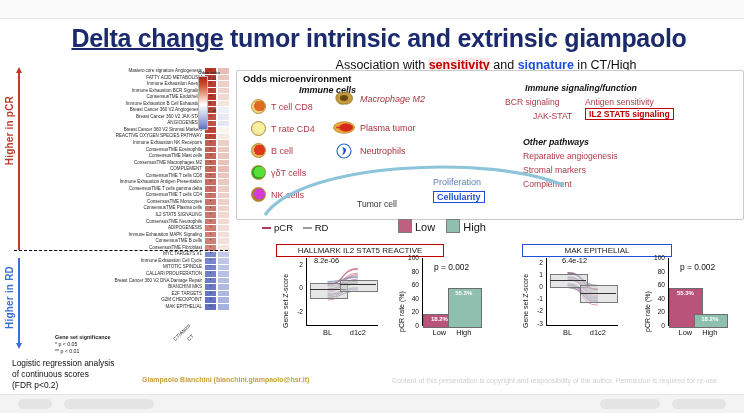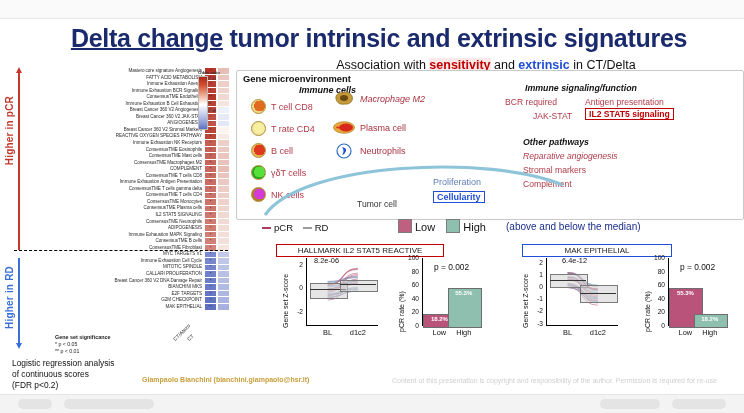--- a/index.html
+++ b/index.html
@@ -117,24 +117,24 @@
 
   <div class="chrome top"></div>
   <div class="chrome bot">
     <div class="chrome-pill" style="left:18px;width:34px;"></div>
     <div class="chrome-pill" style="left:64px;width:90px;"></div>
     <div class="chrome-pill" style="left:600px;width:60px;"></div>
     <div class="chrome-pill" style="left:672px;width:54px;"></div>
   </div>
 
   <div class="title">
-    <span class="u">Delta change</span><span> tumor intrinsic and extrinsic signatures</span>
+    <span class="u">Delta change</span><span> tumor intrinsic and extrinsic giampaolo</span>
   </div>
   <div class="subtitle">
-    <span>Association with </span><span class="sens">sensitivity</span><span> and </span><span class="resi">extrinsic</span><span> in CT/Delta</span>
+    <span>Association with </span><span class="sens">sensitivity</span><span> and </span><span class="resi">signature</span><span> in CT/High</span>
   </div>
 
   <div class="vax" style="left:18px;top:72px;height:178px;">
     <div class="line" style="background:#c0392b;"></div>
     <div class="head" style="top:-5px;border-bottom:6px solid #c0392b;"></div>
   </div>
   <div class="vlab" style="left:4px;top:96px;color:#c0392b;">Higher in pCR</div>
 
   <div class="vax" style="left:18px;top:258px;height:86px;">
     <div class="line" style="background:#3a6fd8;"></div>
@@ -499,21 +499,21 @@
     <span>*  p &lt; 0.05</span><br>
     <span>** p &lt; 0.01</span>
   </div>
   <div class="logi">
     <div>Logistic regression analysis</div>
     <div>of continuous scores</div>
     <div>(FDR p&lt;0.2)</div>
   </div>
 
   <div id="tme">
-    <div class="tme-h">Gene microenvironment</div>
+    <div class="tme-h">Odds microenvironment</div>
     <div class="tme-sub" style="left:62px;top:14px;">Immune cells</div>
 
     <div id="cellsLeft">
         <div class="cellrow" style="left: 14px; top: 28px;">
           <div class="circ" style="background: radial-gradient(circle at 58% 46%, rgb(224, 106, 32) 0px, rgb(224, 106, 32) 52%, rgb(240, 217, 138) 54%, rgb(240, 217, 138) 100%);"></div>
           <span class="cellname">T cell CD8</span>
         </div>
         <div class="cellrow" style="left: 14px; top: 50px;">
           <div class="circ" style="background: radial-gradient(circle at 58% 46%, rgb(246, 240, 160) 0px, rgb(246, 240, 160) 52%, rgb(240, 230, 160) 54%, rgb(240, 230, 160) 100%);"></div>
           <span class="cellname">T rate CD4</span>
@@ -543,61 +543,60 @@
           <span class="cellname dark">Macrophage M2</span>
         </div>
         <div class="cellrow" style="left: 96px; top: 50px;">
           <span style="display: inline-flex; width: 22px; justify-content: center;">
             <svg width="22" height="13" viewBox="0 0 22 13">
               <ellipse cx="11" cy="6.5" rx="10.5" ry="5.8" fill="#e8a93a" stroke="#b07a20" stroke-width=".7"></ellipse>
               <ellipse cx="13" cy="6.5" rx="7" ry="4" fill="#d8271c"></ellipse>
               <path d="M3 6.5 q2-2 3 0 q-1 2-3 0" fill="#d8271c"></path>
             </svg>
           </span>
-          <span class="cellname dark">Plasma cell</span>
+          <span class="cellname dark">Plasma tumor</span>
         </div>
         <div class="cellrow" style="left: 96px; top: 72px;">
           <span style="display: inline-flex; width: 22px; justify-content: center;">
             <svg width="16" height="16" viewBox="0 0 16 16">
               <circle cx="8" cy="8" r="7" fill="#fff" stroke="#2b6fc4" stroke-width="1.2"></circle>
               <path d="M6 4 q5 1 4 4 q-1 3-4 4 q3-4 0-8 Z" fill="#1f4fd8"></path>
             </svg>
           </span>
           <span class="cellname dark">Neutrophils</span>
         </div>
       </div>
 
     <div class="pth-h" style="left:288px;top:12px;">Immune signaling/function</div>
-    <div class="pathname" style="position:absolute;left:268px;top:26px;">BCR required</div>
-    <div class="pathname" style="position:absolute;left:348px;top:26px;">Antigen presentation</div>
+    <div class="pathname" style="position:absolute;left:268px;top:26px;">BCR signaling</div>
+    <div class="pathname" style="position:absolute;left:348px;top:26px;">Antigen sensitivity</div>
     <div class="pathname" style="position:absolute;left:296px;top:40px;">JAK-STAT</div>
     <div class="boxed-red" style="position:absolute;left:348px;top:37px;">IL2 STAT5 signaling</div>
 
     <div class="pth-h" style="left:286px;top:66px;">Other pathways</div>
-    <div class="pathname" style="position:absolute;left:286px;top:80px;font-style:italic;">Reparative angiogenesis</div>
+    <div class="pathname" style="position:absolute;left:286px;top:80px;">Reparative angiogenesis</div>
     <div class="pathname" style="position:absolute;left:286px;top:94px;">Stromal markers</div>
     <div class="pathname" style="position:absolute;left:286px;top:108px;">Complement</div>
 
     <svg class="arcwrap" viewBox="0 0 300 62">
       <path d="M2 60 C 40 6, 230 0, 300 30" fill="none" stroke="#8ec4da" stroke-width="3.2"></path>
     </svg>
     <div class="prolif" style="left:196px;top:106px;">Proliferation</div>
     <div class="cellularity" style="left:196px;top:120px;">Cellularity</div>
     <div class="tumorcell" style="left:120px;top:128px;">Tumor cell</div>
   </div>
 
   <div class="lg" style="left:262px;top:222px;font-size:9.5px;">
     <span class="lgline" style="background:#b03a5b;"></span><span>pCR</span>
     <span class="lgline" style="background:#9a9a9a;margin-left:7px;"></span><span>RD</span>
   </div>
   <div class="lg" style="left:398px;top:219px;">
     <span class="lgsw" style="background:#c06080;"></span><span>Low</span>
     <span class="lgsw" style="background:#8fbfae;margin-left:8px;"></span><span>High</span>
   </div>
-  <div class="lg" style="left:506px;top:221px;color:#1b2f8a;font-size:10px;">(above and below the median)</div>
 
   <div class="panel" style="left:262px;width:228px;">
     <div class="ptitle red" style="width:166px;left:14px;">HALLMARK IL2 STAT5 REACTIVE</div>
     <div id="plotA" class="plot" style="left: 24px; top: 14px; width: 92px; height: 80px; position: absolute;">
         <div>
           <div class="axis-y" style="left:20px;top:0;height:68px;"></div>
           <div class="axis-x" style="left:20px;bottom:12px;width:72px;"></div>
         </div>
         <div class="ylab" style="left: -4px; top: 2px; height: 68px;">Gene set Z-score</div>
         <div class="ytick" style="left: 3px; top: 3.03448px;">2</div>

